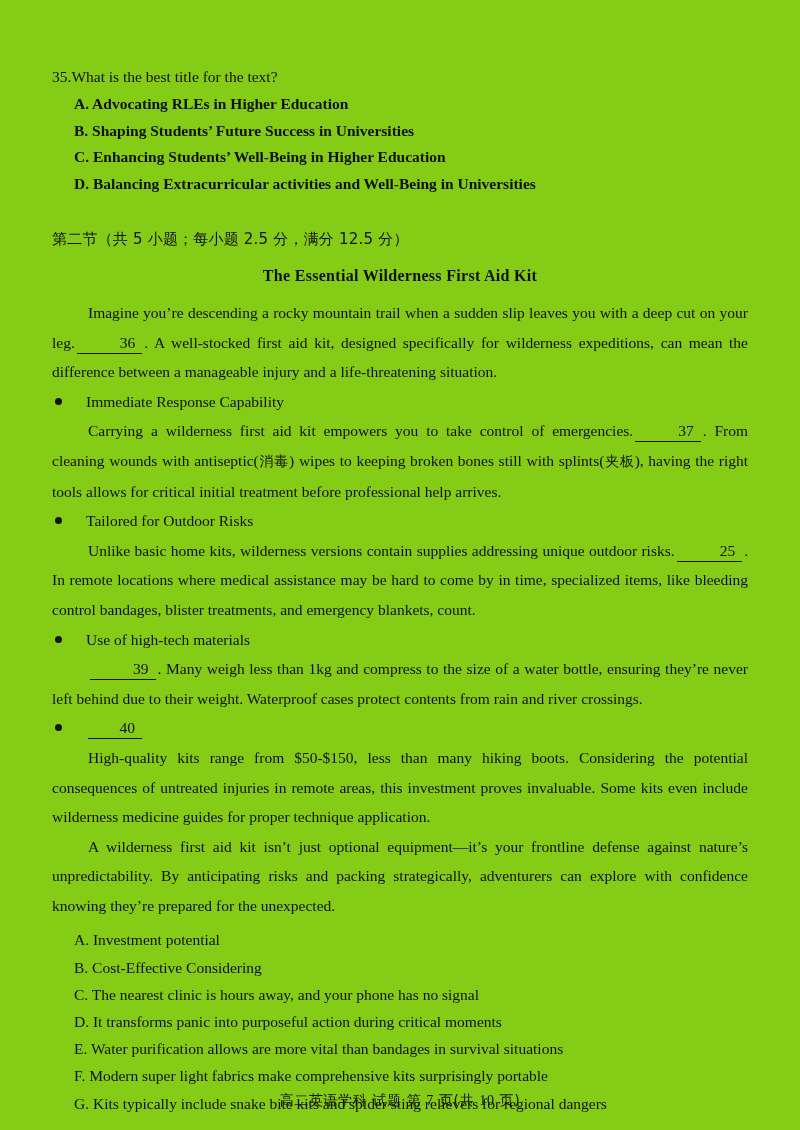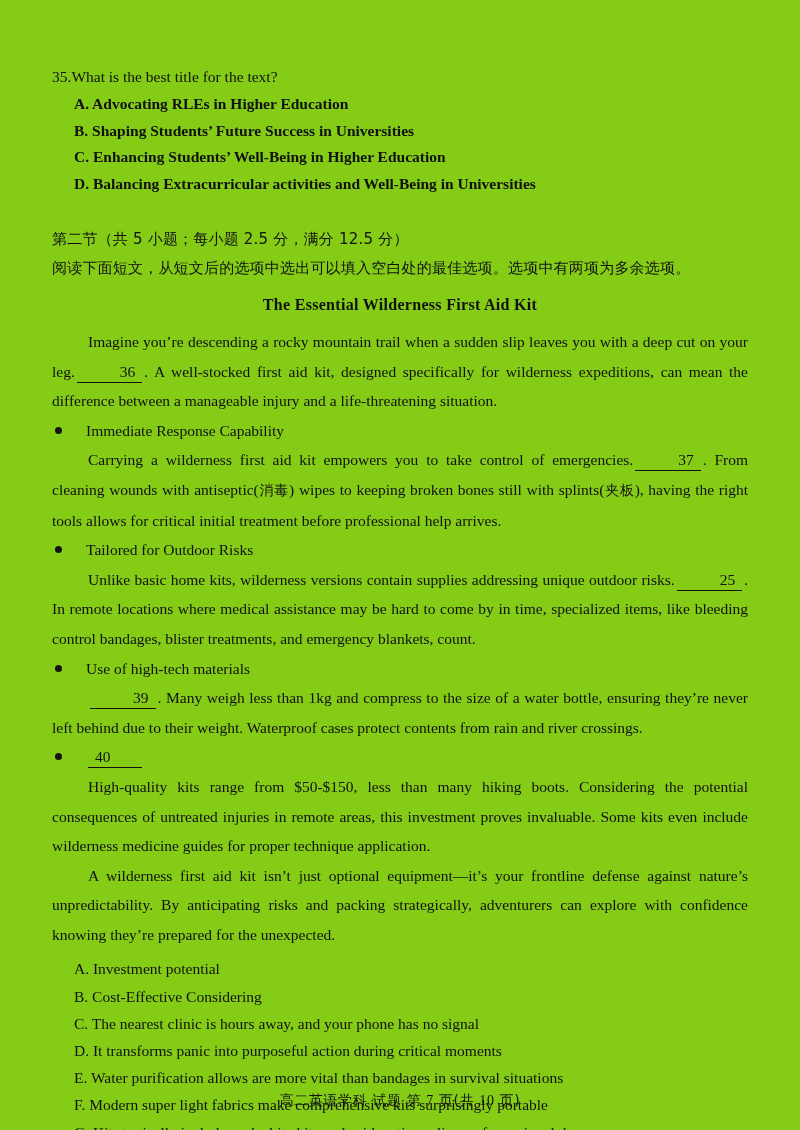--- a/index.html
+++ b/index.html
@@ -88,21 +88,21 @@
     top: 11px;
     width: 7px;
     height: 7px;
     border-radius: 50%;
     background: #111111;
   }
 
   
   .blank {
     display: inline-block;
-    text-align: left;
+    text-align: right;
     border-bottom: 1.3px solid #111111;
     padding: 0 7px 0 7px;
     margin: 0 2px;
     line-height: 20px;
     font-size: 15.5px;
   }
   .blank.w-wide { min-width: 40px; }
 
   .cjk {
     font-family: Liberation Sans, sans-serif;
@@ -144,21 +144,20 @@
       <p class="opt-line">A. Advocating RLEs in Higher Education</p>
       <p class="opt-line">B. Shaping Students’ Future Success in Universities</p>
       <p class="opt-line">C. Enhancing Students’ Well-Being in Higher Education</p>
       <p class="opt-line">D. Balancing Extracurricular activities and Well-Being in Universities</p>
     </div>
 
     <div class="gap-lg"></div>
 
     <div>
       <p class="cn-line">第二节（共 5 小题；每小题 2.5 分，满分 12.5 分）</p>
-      <p class="cn-line">阅读下面短文，从短文后的选项中选出可以填入空白处的最佳选项。选项中有两项为多余选项。</p>
     </div>
 
     <div class="gap-sm"></div>
 
     <div class="passage-title">The Essential Wilderness First Aid Kit</div>
 
     <div class="gap-sm"></div>
 
     <p class="body-text"><span>Imagine you’re descending a rocky mountain trail when a sudden slip leaves you with a deep cut on your leg.</span><span class="blank">36</span><span>. A well-stocked first aid kit, designed specifically for wilderness expeditions, can mean the difference between a manageable injury and a life-threatening situation.</span></p>
 

